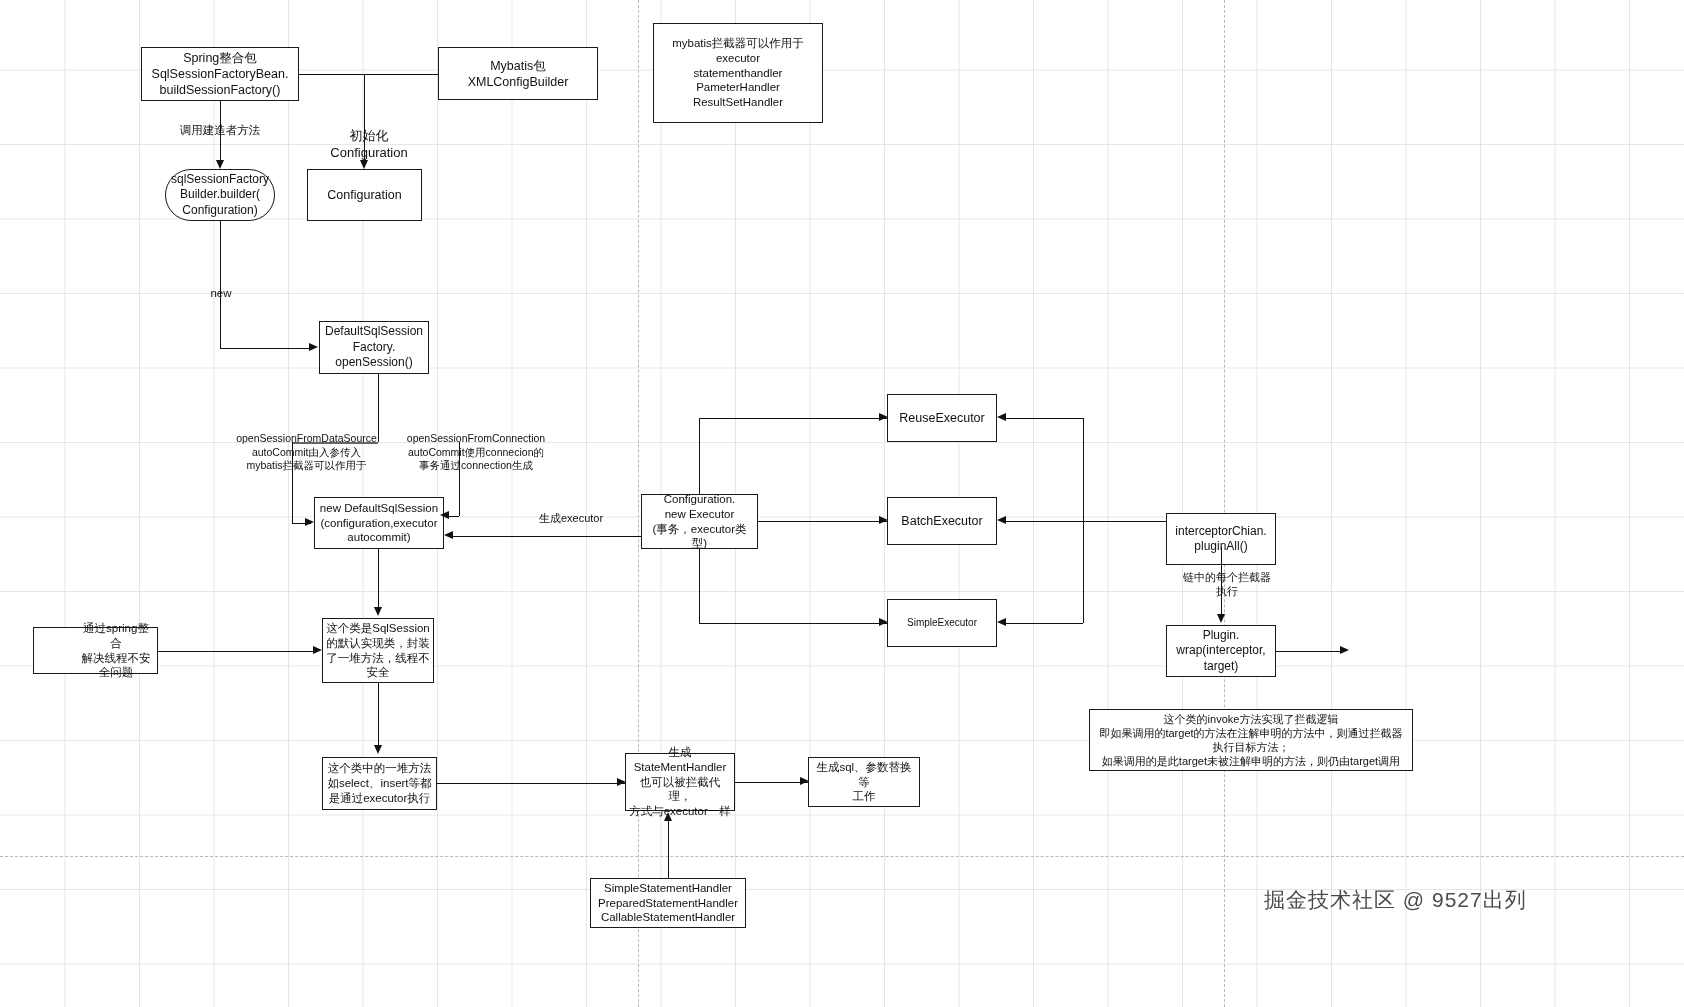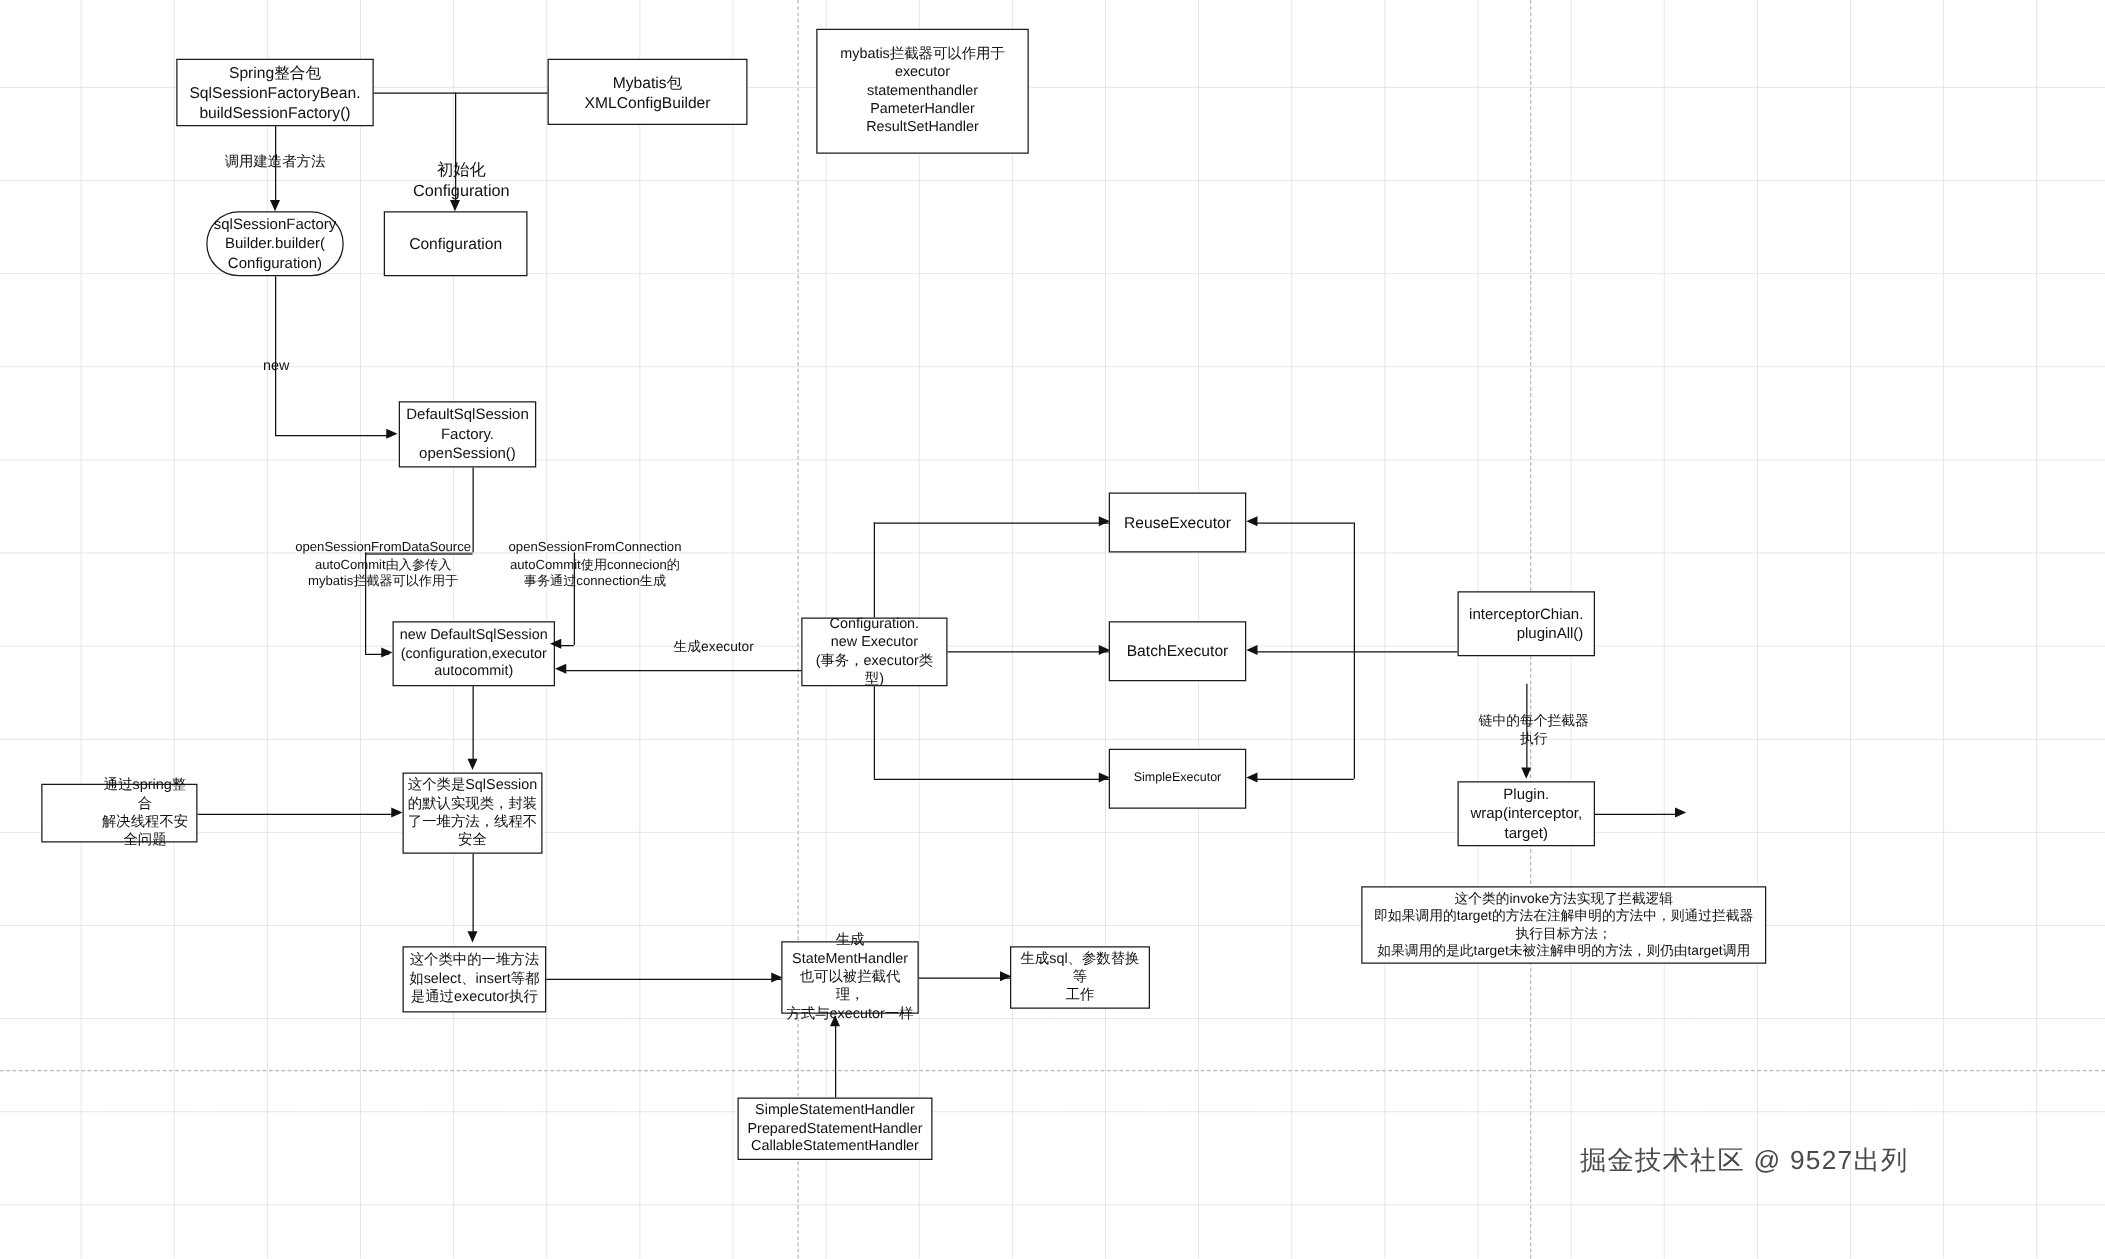--- a/index.html
+++ b/index.html
@@ -37,21 +37,21 @@
   .ev{width:1px;}
   .arrow{position:absolute;width:0;height:0;}
   .ar-down{border-left:4.5px solid transparent;border-right:4.5px solid transparent;border-top:9px solid #111;}
   .ar-up{border-left:4.5px solid transparent;border-right:4.5px solid transparent;border-bottom:9px solid #111;}
   .ar-right{border-top:4.5px solid transparent;border-bottom:4.5px solid transparent;border-left:9px solid #111;}
   .ar-left{border-top:4.5px solid transparent;border-bottom:4.5px solid transparent;border-right:9px solid #111;}
   .elabel{
     position:absolute;color:#111;text-align:center;line-height:1.3;
     white-space:pre-line;background:transparent;
   }
-  .wm{position:absolute;color:#4a4a4a;font-size:21px;letter-spacing:1px;white-space:nowrap;margin-top:28px;}
+  .wm{position:absolute;color:#4a4a4a;font-size:21px;letter-spacing:1px;white-space:nowrap;}
 </style>
 </head>
 <body>
 
 <div id="canvas">
 
   <div class="pagebreak pb-v" style="left:638px;"></div>
   <div class="pagebreak pb-v" style="left:1224px;"></div>
   <div class="pagebreak pb-h" style="top:856px;"></div>
 
@@ -85,21 +85,21 @@
   <div class="node" style="left:641px;top:494px;width:117px;height:55px;font-size:11.5px;">Configuration.
 new Executor
 (事务，executor类型)</div>
 
   <div class="node" style="left:887px;top:394px;width:110px;height:48px;font-size:12.5px;">ReuseExecutor</div>
 
   <div class="node" style="left:887px;top:497px;width:110px;height:48px;font-size:12.5px;">BatchExecutor</div>
 
   <div class="node" style="left:887px;top:599px;width:110px;height:48px;font-size:10px;">SimpleExecutor</div>
 
-  <div class="node" style="left:1166px;top:473px;width:110px;height:52px;font-size:12px;text-align:right;">interceptorChian.
+  <div class="node" style="left:1166px;top:513px;width:110px;height:52px;font-size:12px;">interceptorChian.
 pluginAll()</div>
 
   <div class="node" style="left:1166px;top:625px;width:110px;height:52px;font-size:12px;">Plugin.
 wrap(interceptor,
 target)</div>
 
   <div class="node" style="left:33px;top:627px;width:125px;height:47px;font-size:11.5px;padding-left:44px;">通过spring整合
 解决线程不安全问题</div>
 
   <div class="node" style="left:322px;top:618px;width:112px;height:65px;font-size:11.5px;">这个类是SqlSession

